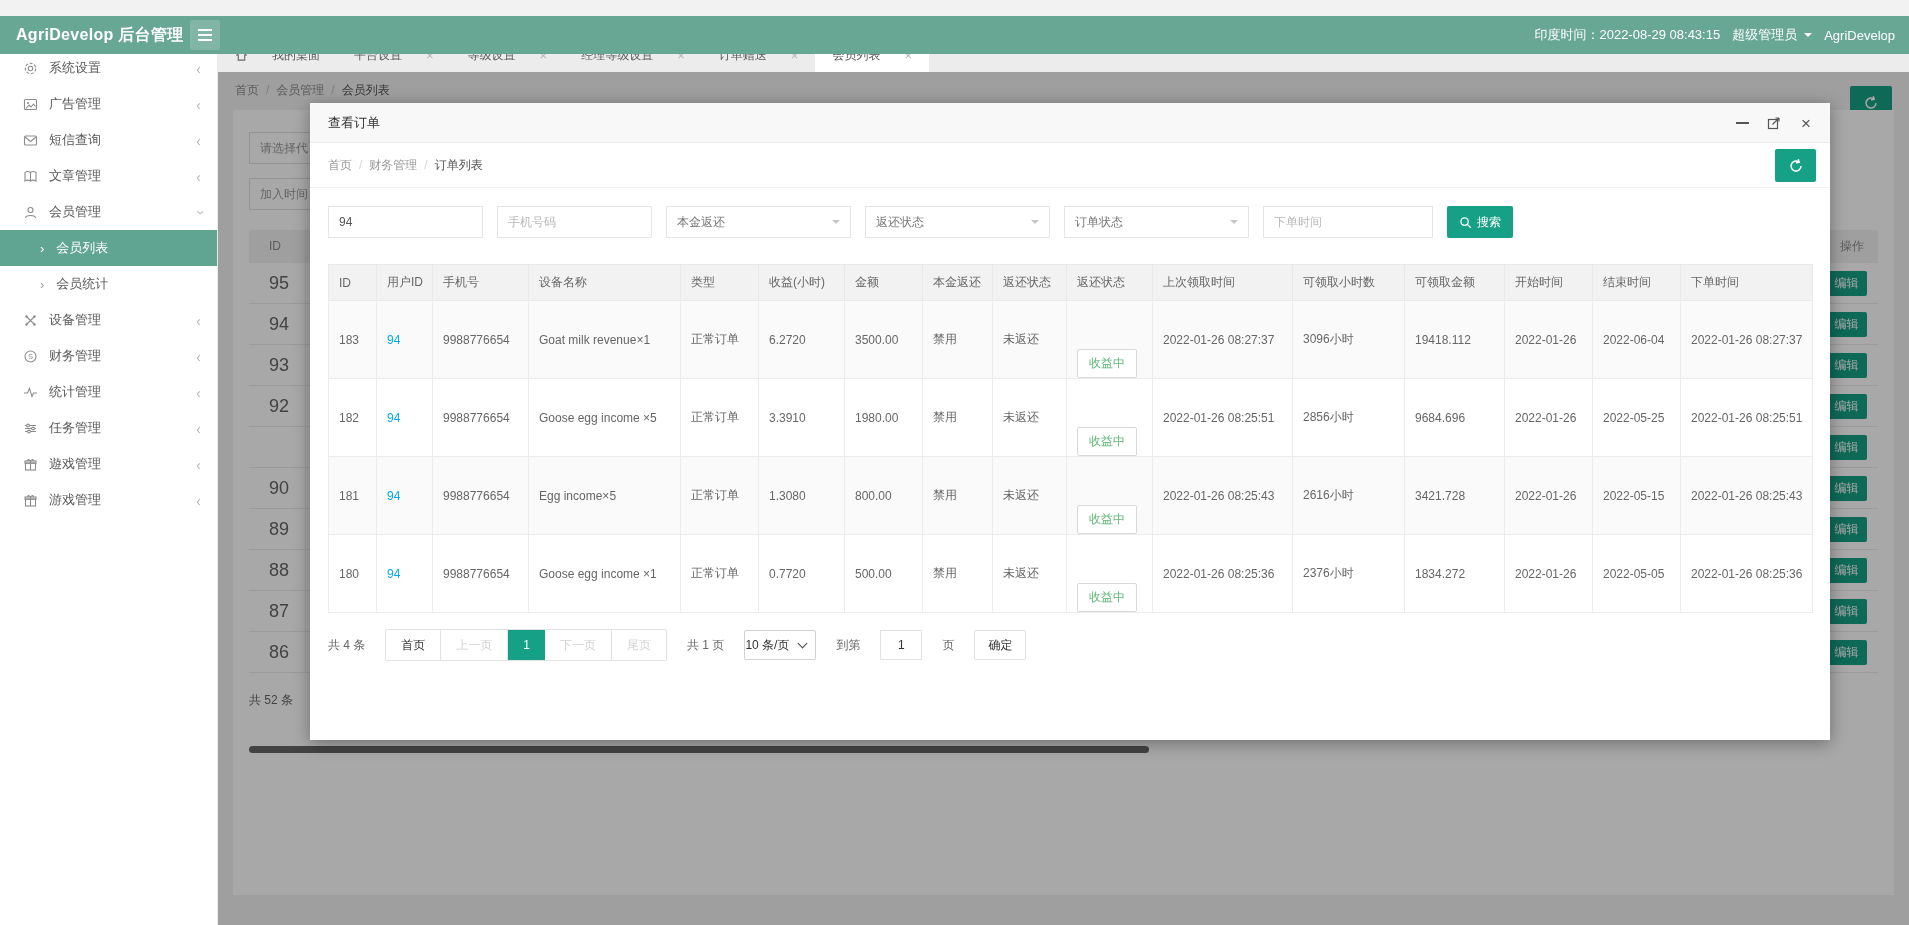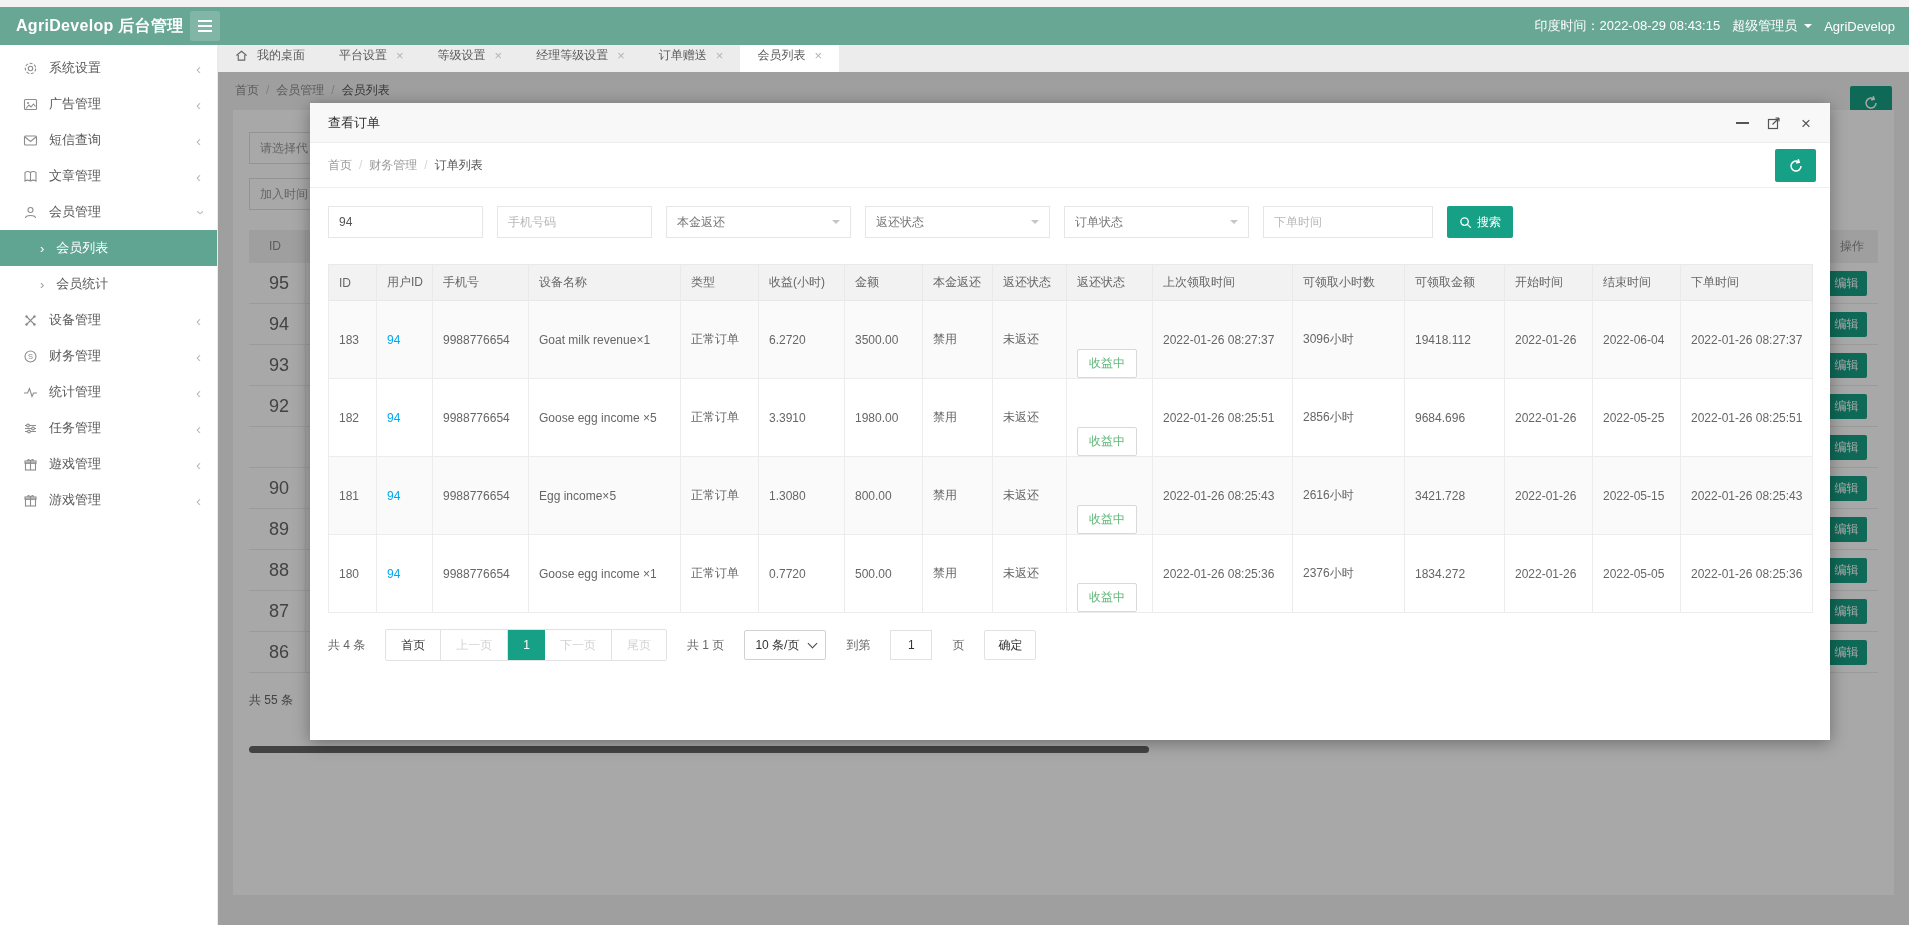--- a/index.html
+++ b/index.html
@@ -1,41 +1,41 @@
 <!DOCTYPE html>
 <html><head>
 <meta charset="utf-8">
 <style>
   * { margin:0; padding:0; box-sizing:border-box; }
   body { background:#ddd; font-family:"Liberation Sans","DejaVu Sans",sans-serif; }
   .stage { position:relative; width:1909px; height:925px; background:#F2F2F2; overflow:hidden; }
 
   
-  .topbar { position:absolute; left:0; top:7px; width:1909px; height:38px; background:#69A795; color:#fff; z-index:20; }
+  .topbar { position:absolute; left:0; top:16px; width:1909px; height:38px; background:#69A795; color:#fff; z-index:20; }
   .brand { position:absolute; left:16px; top:0; line-height:38px; font-size:16px; font-weight:bold; letter-spacing:.3px; }
   .hamburger { position:absolute; left:190px; top:4px; width:30px; height:30px; background:rgba(255,255,255,.16); border-radius:2px; display:flex; flex-direction:column; justify-content:center; align-items:center; gap:3px; cursor:pointer; }
   .hamburger i { display:block; width:14px; height:2px; background:#fff; }
   .topbar-right { position:absolute; right:14px; top:0; height:38px; display:flex; align-items:center; gap:12px; font-size:13px; }
   .role { display:flex; align-items:center; gap:7px; cursor:pointer; }
   .caret-down { width:0; height:0; border:4px solid transparent; border-top-color:#fff; margin-top:4px; }
 
   
   .sidebar { position:absolute; left:0; top:38px; width:218px; height:887px; background:#fff; border-right:1px solid #EBEBEB; padding-top:12px; z-index:15; }
   .side-item { position:relative; height:36px; display:flex; align-items:center; padding-left:22px; font-size:13px; color:#595959; cursor:pointer; }
   .side-item .ficon { width:16px; height:16px; margin-right:11px; display:flex; align-items:center; justify-content:center; }
   .chev { position:absolute; right:16px; color:#B8B8B8; font-size:15px; line-height:1; }
   .chev.down { transform:rotate(-90deg); }
   .side-sub { position:relative; height:36px; display:flex; align-items:center; padding-left:40px; font-size:13px; color:#595959; cursor:pointer; }
   .side-sub .sub-arrow { margin-right:12px; color:#999; font-size:13px; }
   .side-sub.active { background:#5FA592; color:#fff; }
   .side-sub.active .sub-arrow { color:#fff; }
 
   
   .tabbar { position:absolute; left:218px; top:38px; width:1691px; height:34px; background:#ECECEC; display:flex; z-index:15; }
-  .tab { height:34px; display:flex; align-items:center; gap:9px; padding:0 17px; font-size:12px; color:#595959; cursor:pointer; white-space:nowrap; }
+  .tab { height:34px; display:flex; align-items:center; gap:24px; padding:0 17px; font-size:12px; color:#595959; cursor:pointer; white-space:nowrap; }
   .tab.active { background:#fff; }
   .tab .tclose { color:#B3B3B3; font-size:13px; cursor:pointer; }
 
   
   .content { position:absolute; left:218px; top:72px; width:1691px; height:853px; background:#F2F2F2; }
   .bc { position:absolute; left:17px; top:10px; font-size:12px; color:#8A8A8A; }
   .bc .sep { color:#C2C2C2; margin:0 7px; }
   .bc .cur { color:#555; }
   .content-refresh { position:absolute; right:17px; top:14px; width:42px; height:33px; background:#16A085; border-radius:2px; display:flex; align-items:center; justify-content:center; cursor:pointer; }
   .bg-panel { position:absolute; left:15px; top:38px; right:15px; height:785px; background:#fff; }
@@ -81,21 +81,21 @@
   .cell-link { color:#01AAED; text-decoration:none; cursor:pointer; }
   .cell-type { color:#5FB878; }
   .cell-muted { color:#CFCFCF; }
   .status-btn { display:inline-block; padding:5px 11px; border:1px solid #D9D9D9; border-radius:2px; color:#5FB878; background:#fff; font-size:12px; cursor:pointer;margin-top:48px; }
   .pager { display:flex; align-items:center; gap:20px; margin:16px 18px 0 18px; font-size:12px; color:#666; }
   .pg-group { display:flex; border:1px solid #E2E2E2; border-radius:2px; overflow:hidden; }
   .pg-btn { padding:0 15px; height:30px; line-height:30px; background:#fff; color:#333; border-right:1px solid #E2E2E2; cursor:pointer; white-space:nowrap; }
   .pg-btn:last-child { border-right:none; }
   .pg-btn.disabled { color:#D2D2D2; cursor:default; }
   .pg-btn.current { background:#16A085; color:#fff; border-right:none; }
-  .pg-select { position:relative; border:1px solid #D2D2D2; height:30px; line-height:28px; padding:0 26px 0 10px; border-radius:2px; background:#fff; color:#333; cursor:pointer; }
+  .pg-select { position:relative; border:1px solid #D2D2D2; height:30px; line-height:28px; padding:0 26px 0 0; border-radius:2px; background:#fff; color:#333; cursor:pointer; }
   .sel-caret { position:absolute; right:9px; top:9px; width:7px; height:7px; border-right:1.5px solid #444; border-bottom:1.5px solid #444; transform:rotate(45deg); }
   .goto-input { width:42px; height:30px; border:1px solid #E2E2E2; text-align:center; font-size:12px; color:#333; outline:none; }
   .confirm-btn { height:30px; padding:0 13px; background:#fff; border:1px solid #E2E2E2; border-radius:2px; font-size:12px; color:#333; cursor:pointer; }
   svg { display:block; }
 </style>
 </head>
 <body>
 
 <div class="stage">
 
@@ -373,21 +373,21 @@
           </div>
 
           <div class="bg-edit-cell">
             <button class="bg-edit-btn">编辑</button>
           </div>
 
           <div class="bg-edit-cell">
             <button class="bg-edit-btn">编辑</button>
           </div>
         </div>
-      <div class="bg-total">共 55 条</div>
+      <div class="bg-total">共 52 条</div>
       <div class="bg-scrollbar"></div>
     </div>
   </div>
 
   <div class="overlay"></div>
 
   <div class="modal">
     <div class="modal-head">
       <div class="modal-title">查看订单</div>
       <div class="modal-controls">

